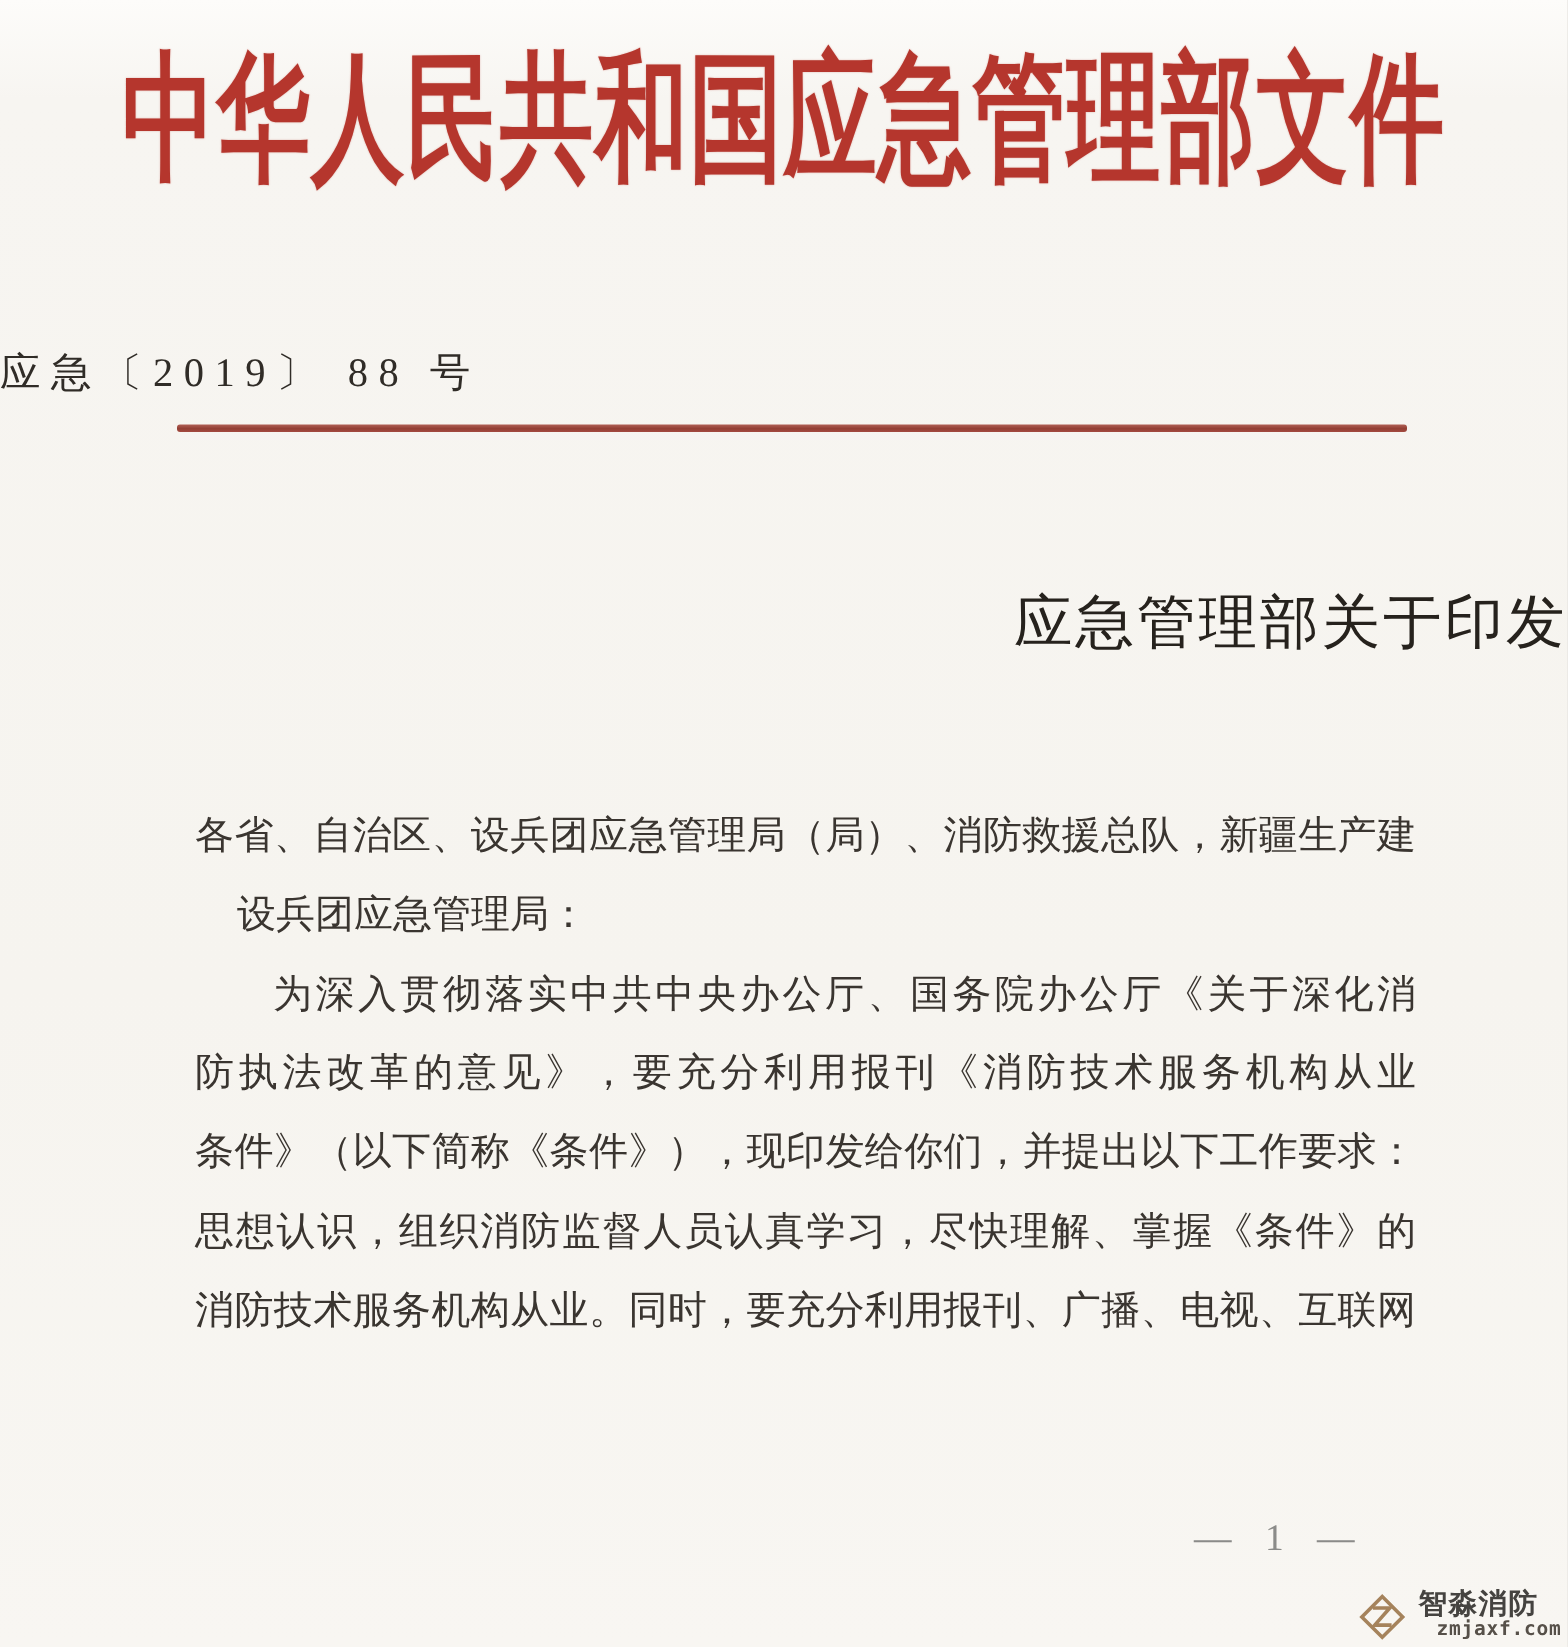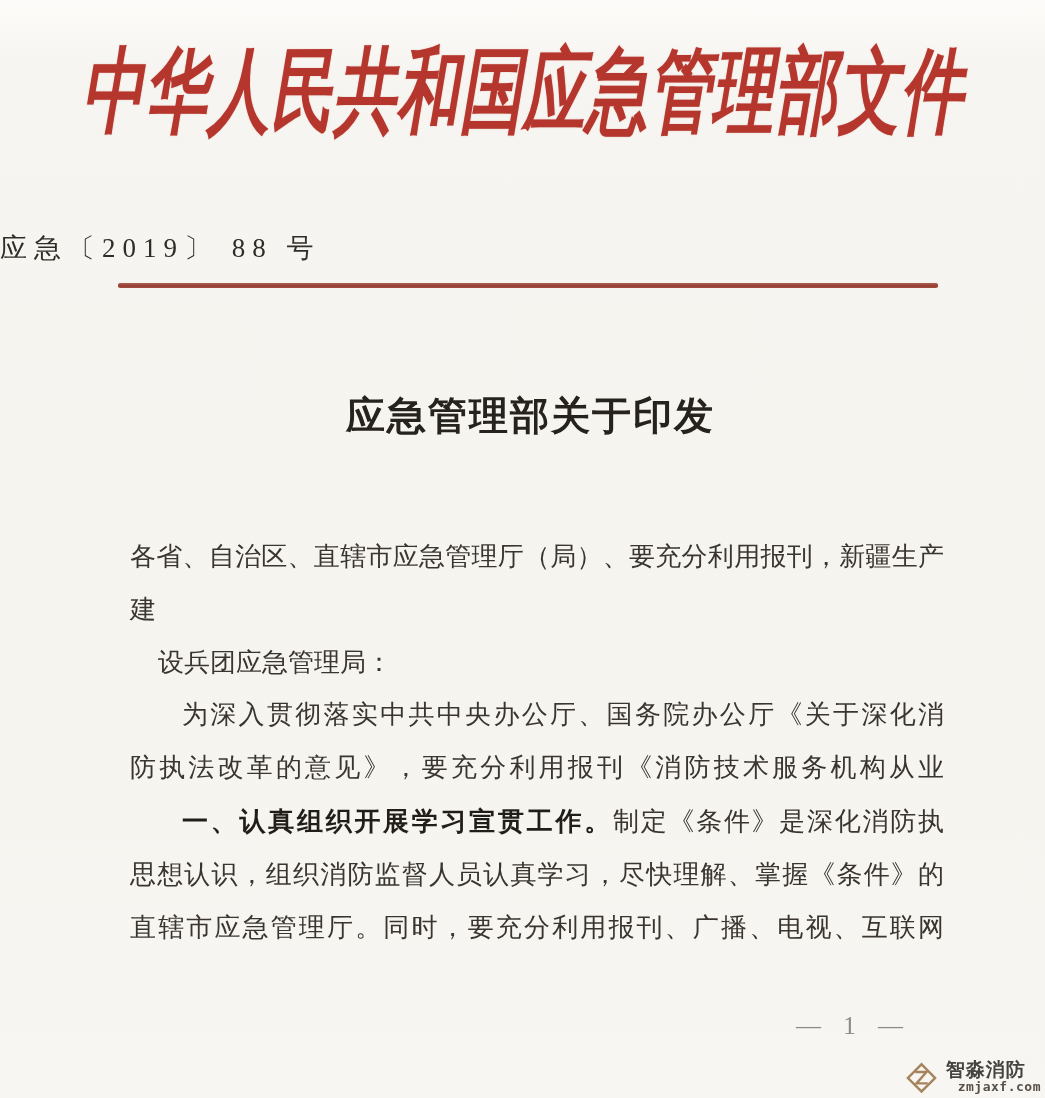--- a/index.html
+++ b/index.html
@@ -11,25 +11,24 @@
     height: 1098px;
     margin: 0 auto;
     overflow: hidden;
     background: linear-gradient(180deg, #fdfcfa 0%, #f7f5f1 6%, #f6f4ef 60%, #f8f6f2 100%);
     font-family: "Liberation Serif", serif;
   }
 
   
   .masthead {
     position: absolute;
-    top: 28px;
+    top: 16px;
     left: 0;
     right: 0;
     text-align: center;
-    font-style: italic;
   }
   .masthead-text {
     display: inline-block;
     font-size: 62px;
     font-weight: bold;
     letter-spacing: 1px;
     color: #b5362d;
     transform: scaleY(1.5);
     transform-origin: center top;
     text-shadow: 0 0 1px rgba(181, 54, 45, 0.4);
@@ -58,23 +57,23 @@
     border-radius: 2px;
     background: linear-gradient(180deg, #b06055 0%, #933f34 55%, #a44b40 100%);
   }
 
   
   .doc-title {
     position: absolute;
     top: 386px;
     left: 0;
     right: 0;
-    text-align: center;
+    text-align: right;
     font-size: 39px;
-    font-weight: bold;
+    font-weight: normal;
     line-height: 60px;
     letter-spacing: 2px;
     color: #26221d;
     margin-left: 16px;
   }
 
   
   .body-text {
     position: absolute;
     top: 531px;
@@ -147,31 +146,29 @@
 
   <div class="doc-number">应急〔2019〕 88 号</div>
 
   <div class="red-rule"></div>
 
   <div class="doc-title">
     <div>应急管理部关于印发</div>
   </div>
 
   <div class="body-text">
-    <div class="line">各省、自治区、直辖市应急管理厅（局）、要充分利用报刊，新疆生产建</div>
+    <div class="line">各省、自治区、设兵团应急管理局（局）、消防救援总队，新疆生产建</div>
     <div class="line short">设兵团应急管理局：</div>
 
     <div class="line indent">为深入贯彻落实中共中央办公厅、国务院办公厅《关于深化消</div>
     <div class="line">防执法改革的意见》，要充分利用报刊《消防技术服务机构从业</div>
+    <div class="line">条件》（以下简称《条件》），现印发给你们，并提出以下工作要求：</div>
 
-    <div class="line indent">
-      <span class="lead-bold">一、认真组织开展学习宣贯工作。</span><span>制定《条件》是深化消防执</span>
-    </div>
     <div class="line">思想认识，组织消防监督人员认真学习，尽快理解、掌握《条件》的</div>
-    <div class="line">直辖市应急管理厅。同时，要充分利用报刊、广播、电视、互联网</div>
+    <div class="line">消防技术服务机构从业。同时，要充分利用报刊、广播、电视、互联网</div>
   </div>
 
   <div class="page-number">— 1 —</div>
 
   <div class="watermark">
     <svg class="wm-icon" viewBox="0 0 36 38" xmlns="http://www.w3.org/2000/svg">
       <rect x="7.5" y="9.5" width="21" height="21" fill="none" stroke="#a5835c" stroke-width="2.6" transform="rotate(45 18 20)"></rect>
       <path d="M12.5 13.5 h11 l-11 12.5 h11" fill="none" stroke="#a5835c" stroke-width="2.6" stroke-linecap="square"></path>
     </svg>
     <div class="wm-text">

